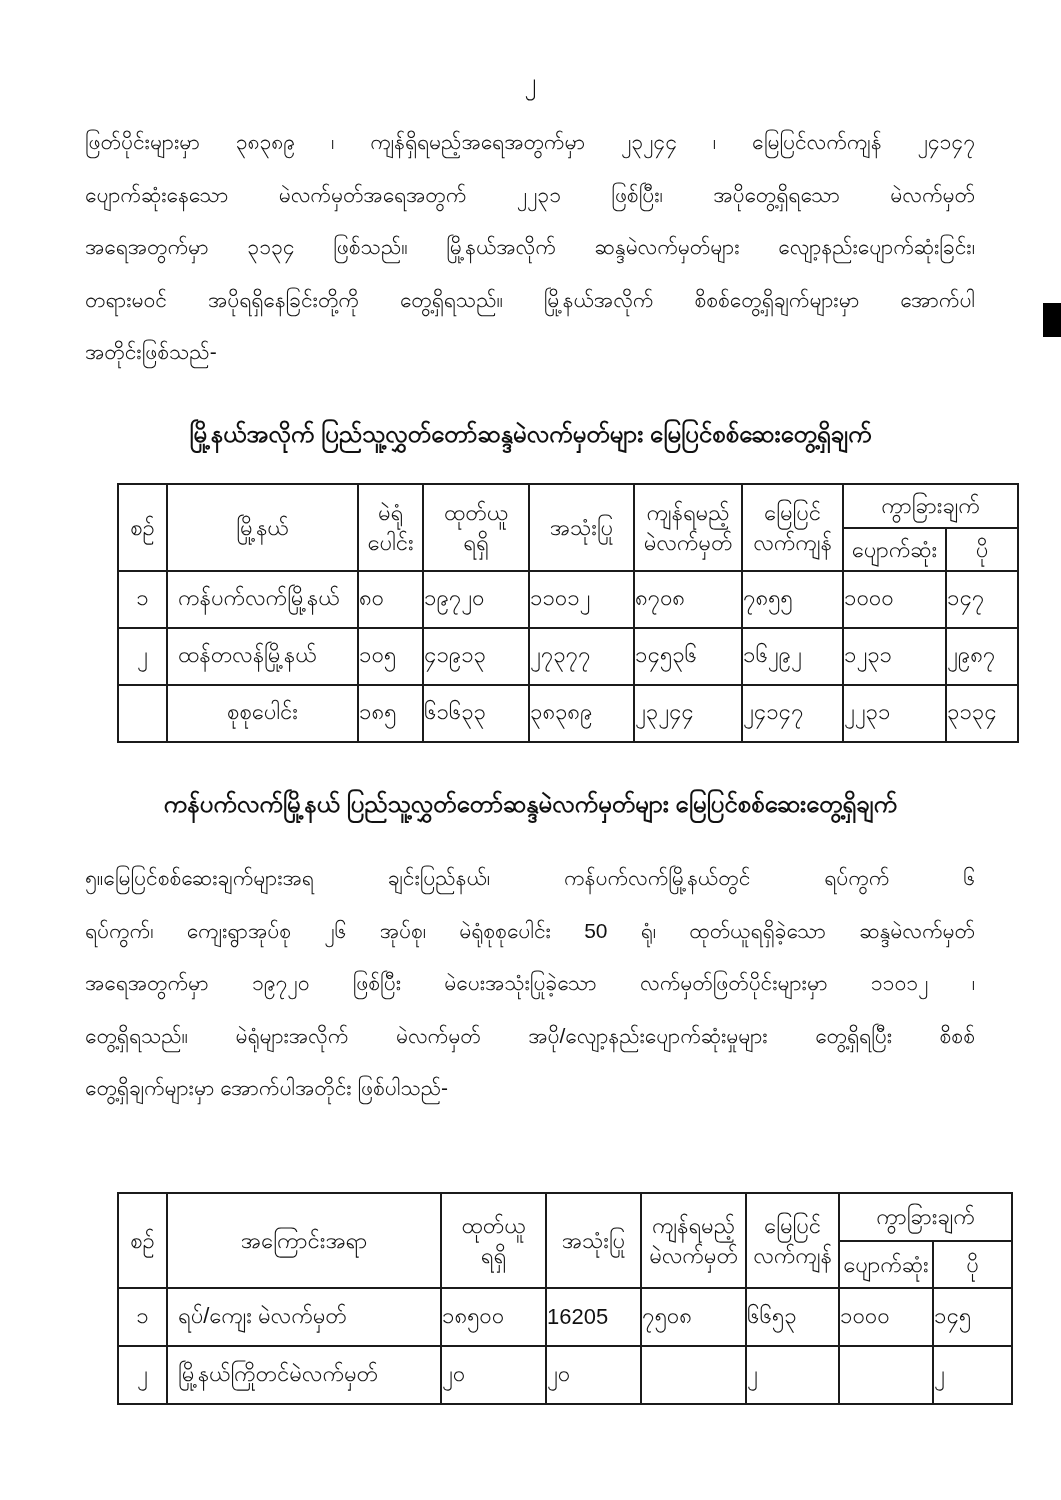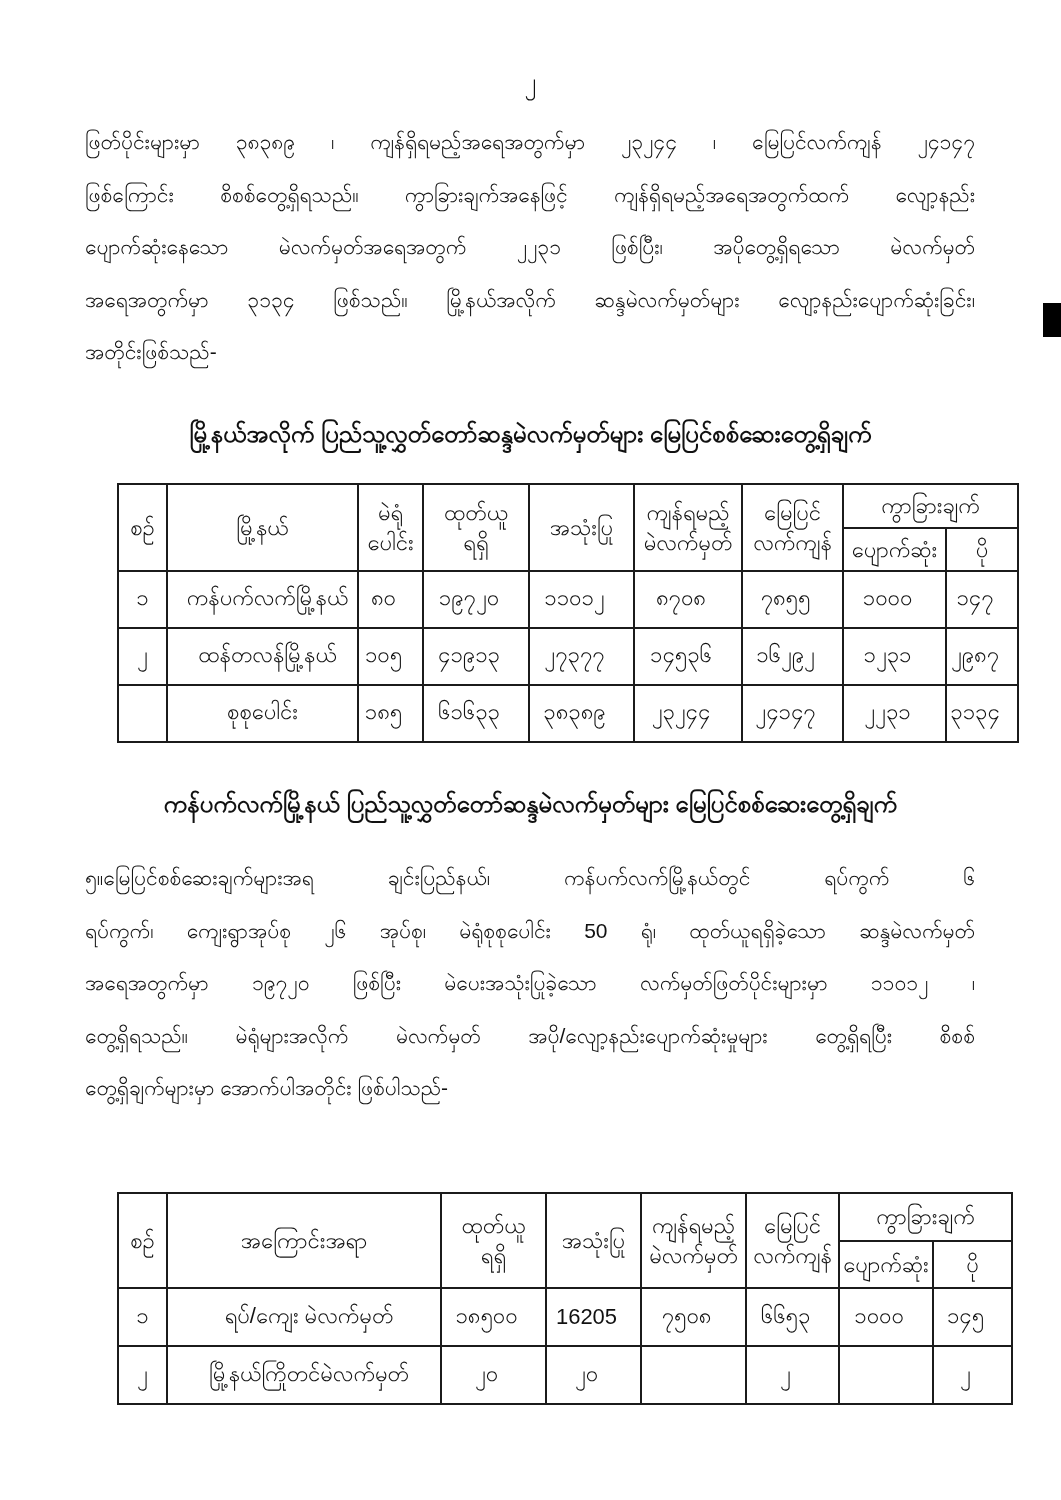--- a/index.html
+++ b/index.html
@@ -37,45 +37,45 @@
   table {
     border-collapse:collapse; table-layout:fixed;
   }
   th, td {
     border:2px solid #1b1b1b;
     font-size:22px; font-weight:normal;
     vertical-align:middle; text-align:center;
     padding:0; overflow:hidden;
   }
   th { white-space:pre-line; line-height:30px; }
-  td.name { text-align:center; padding-left:10px; }
-  td.num  { text-align:center; padding-right:14px; }
+  td.name { text-align:left; padding-left:10px; }
+  td.num  { text-align:left; padding-right:14px; }
   td.ctr  { text-align:center; }
   tr.hrow1 { height:44px; }
   tr.hrow2 { height:43px; }
   .t1 tr.drow { height:57px; }
   .t2 tr.hrow1 { height:48px; }
   .t2 tr.hrow2 { height:47px; }
   .t2 tr.drow { height:58px; }
   .artifact {
     position:absolute; background:#000;
   }
 </style>
 </head>
 <body>
 
 <div class="page">
 
   <div class="pageno">၂</div>
 
   <div class="para" style="top:116px;">
     <div class="para-line">ဖြတ်ပိုင်းများမှာ ၃၈၃၈၉ ၊ ကျန်ရှိရမည့်အရေအတွက်မှာ ၂၃၂၄၄ ၊ မြေပြင်လက်ကျန် ၂၄၁၄၇</div>
-    <div class="para-line">ဖြစ်ကြောင်း စိစစ်တွေ့ရှိရသည်။ ကွာခြားချက်အနေဖြင့် ကျန်ရှိရမည့်အရေအတွက်ထက် လျော့နည်း</div>
     <div class="para-line">ပျောက်ဆုံးနေသော မဲလက်မှတ်အရေအတွက် ၂၂၃၁ ဖြစ်ပြီး၊ အပိုတွေ့ရှိရသော မဲလက်မှတ်</div>
     <div class="para-line">အရေအတွက်မှာ ၃၁၃၄ ဖြစ်သည်။ မြို့နယ်အလိုက် ဆန္ဒမဲလက်မှတ်များ လျော့နည်းပျောက်ဆုံးခြင်း၊</div>
+    <div class="para-line">တရားမဝင် အပိုရရှိနေခြင်းတို့ကို တွေ့ရှိရသည်။ မြို့နယ်အလိုက် စိစစ်တွေ့ရှိချက်များမှာ အောက်ပါ</div>
     <div class="para-line last">အတိုင်းဖြစ်သည်-</div>
   </div>
 
   <div class="heading" style="top:414px;">မြို့နယ်အလိုက် ပြည်သူ့လွှတ်တော်ဆန္ဒမဲလက်မှတ်များ မြေပြင်စစ်ဆေးတွေ့ရှိချက်</div>
 
   <div class="doc-table t1" style="top:483px; left:117px;">
     <table>
       <colgroup>
         <col style="width:49px">
           <col style="width:191px">

